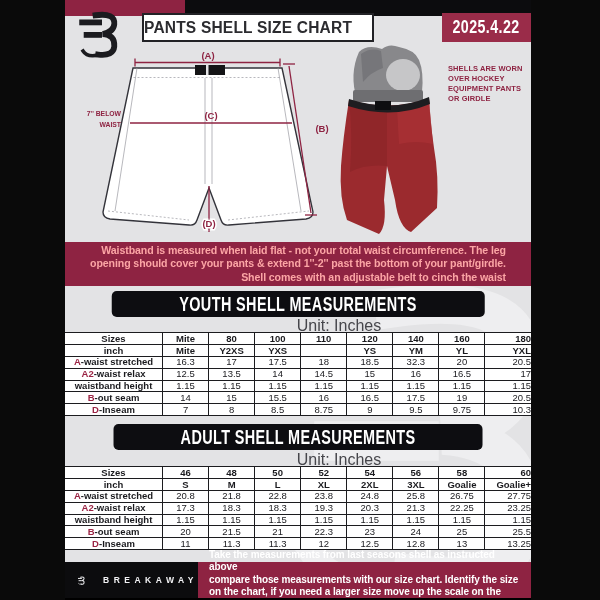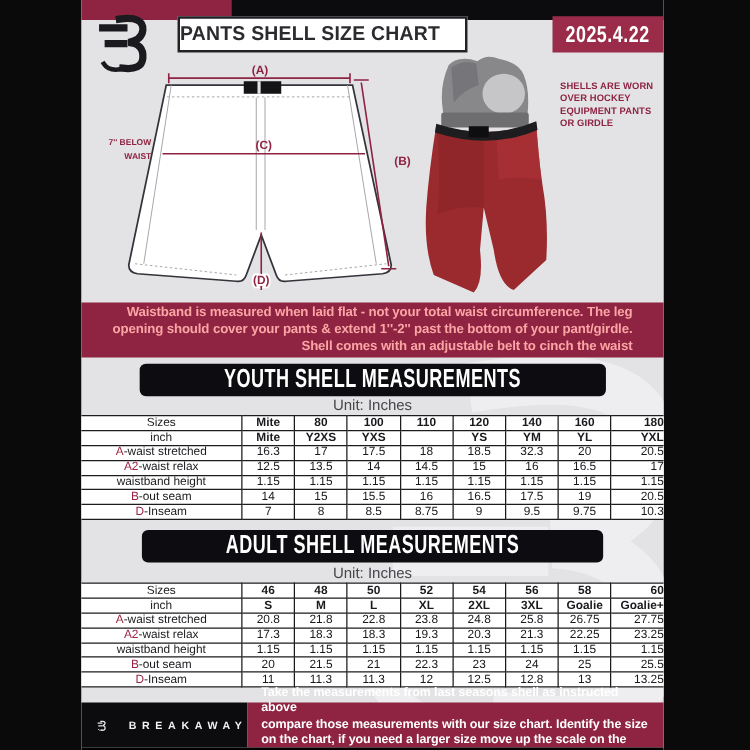--- a/index.html
+++ b/index.html
@@ -37,31 +37,31 @@
   .info-banner{position:absolute;left:0;top:242px;width:100%;height:44px;background:var(--maroon,#8e2342);
                color:#fca5a5;display:flex;align-items:center;justify-content:center;text-align:right;}
   .info-banner span{font-size:10.6px;font-weight:bold;line-height:1.26;white-space:pre-line;letter-spacing:-.1px;}
 
   
   .section-banner{position:absolute;left:50%;transform:translateX(-50%);background:#0d0d11;border-radius:5px;
                   height:26px;display:flex;align-items:center;justify-content:center;padding:0 30px;}
   .section-banner span{color:#fff;font-weight:bold;font-size:19px;white-space:nowrap;display:inline-block;
                        transform:scale(.76,1.1);letter-spacing:.5px;}
   #youth-banner{top:291px;} #adult-banner{top:424px;}
-  .unit{position:absolute;left:0;width:100%;text-align:center;font-size:12px;color:#46464b;}
+  .unit{position:absolute;left:0;width:100%;text-align:center;font-size:16px;color:#46464b;padding-left:41px;}
   #youth-unit{top:317px;} #adult-unit{top:451px;}
 
   
   .size-table{position:absolute;left:0;width:466px;border-collapse:collapse;background:#fff;table-layout:fixed;}
   #youth-table{top:332px;} #adult-table{top:466px;}
   .size-table td{border-bottom:1.4px solid var(--table_line,#1c1c1f);border-right:1px solid var(--table_line,#1c1c1f);
                  font-size:9.5px;color:#1a1a1e;text-align:center;padding:0;height:10.9px;line-height:1;}
   .size-table tr:first-child td{border-top:1.4px solid var(--table_line,#1c1c1f);}
   .size-table td:last-child{border-right:none;text-align:right;}
-  .size-table td.lbl{font-weight:normal;width:128px;}
+  .size-table td.lbl{font-weight:bold;width:97px;}
   .size-table td.hd{font-weight:bold;}
   .pfx{color:#9b2444;}
 
   
   .footer-black{position:absolute;left:0;top:562px;width:133px;height:36px;background:#0c0c0e;
                 display:flex;align-items:center;padding-left:13px;box-sizing:border-box;gap:18px;}
   .brand{color:#f2f2f4;font-size:8.5px;font-weight:bold;letter-spacing:4.5px;white-space:nowrap;}
   .footer-maroon{position:absolute;left:133px;top:562px;width:333px;height:36px;background:var(--maroon,#8e2342);
                  display:flex;align-items:center;box-sizing:border-box;padding:0 8px 0 11px;}
   .footer-maroon span{color:#fff;font-size:10px;font-weight:bold;line-height:1.25;white-space:pre-line;letter-spacing:-.1px;}

